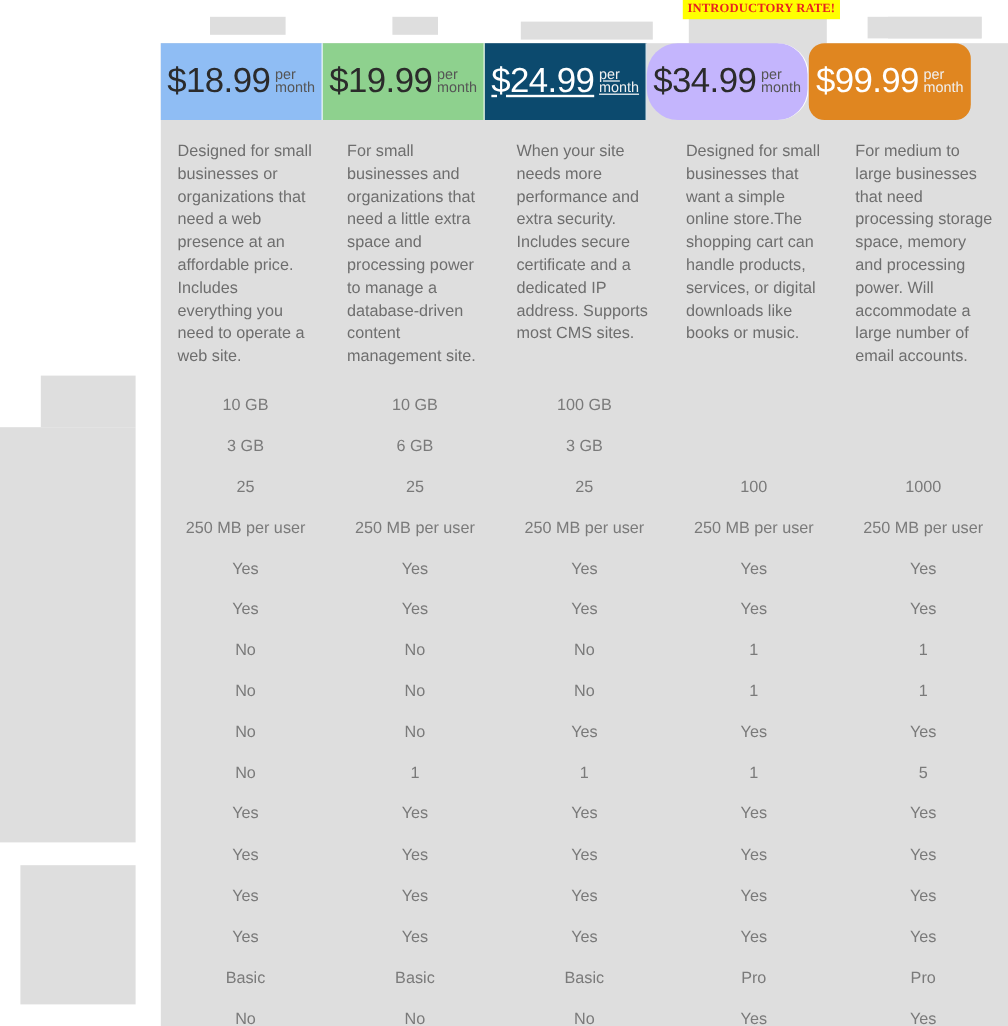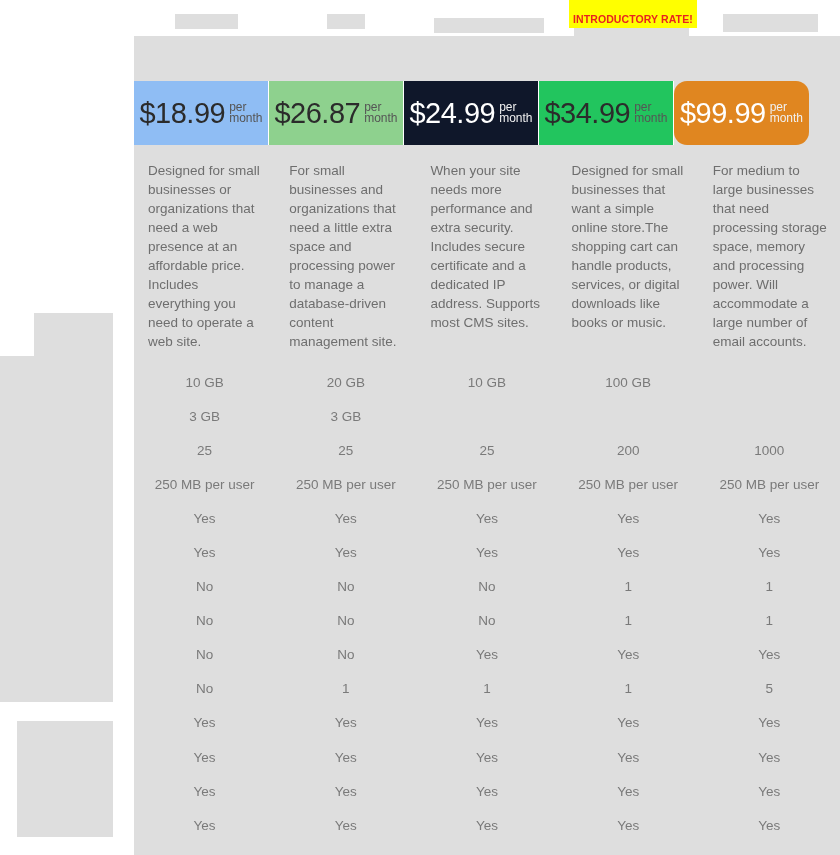--- a/index.html
+++ b/index.html
@@ -25,23 +25,23 @@
   #intro-badge {
     position: absolute;
     left: 569px;
     top: 0px;
     background: #ffff00;
     color: #e8231f;
     font-size: 10.5px;
     font-weight: bold;
     letter-spacing: 0.1px;
     line-height: 13px;
-    padding: 13px 4px 2px 4px;
+    padding: 1px 4px 2px 4px;
     white-space: nowrap;
-    font-family: Liberation Sans, sans-serif;
+    font-family: Liberation Serif, serif;
   }
 
   
   #left-block-a { left: 34px;  top: 313px; width: 79px;  height: 43px; }
   #left-block-b { left: 0px;   top: 356px; width: 113px; height: 346px; }
   #left-block-c { left: 17px;  top: 721px; width: 96px;  height: 116px; }
 
   
   #pricing-table {
     position: absolute;
@@ -57,21 +57,20 @@
   }
   .price-cell {
     width: 135px;
     box-sizing: border-box;
     height: 64px;
     display: flex;
     align-items: center;
     justify-content: center;
     gap: 4px;
     border-right: 1px solid #ffffff;
-    margin-top: 45px;
   }
   .price-cell:last-child { border-right: none; }
 
   .price-amount {
     font-size: 29px;
     font-weight: 300;
     letter-spacing: -0.5px;
     font-family: "Liberation Sans", sans-serif;
   }
   .price-period {
@@ -141,34 +140,34 @@
 <div id="pricing-table">
   <div class="price-header-row" id="price-header-row">
       <div class="price-cell col-0 txt-dark" style="background: rgb(143, 189, 244);">
         <div class="price-amount">$18.99</div>
         <div class="price-period">
           <span>per</span>
           <span>month</span>
         </div>
       </div>
       <div class="price-cell col-1 txt-dark" style="background: rgb(142, 209, 142);">
-        <div class="price-amount">$26.87</div>
-        <div class="price-period">
-          <span>per</span>
-          <span>month</span>
-        </div>
-      </div>
-      <div class="price-cell col-2 txt-light" style="background: #0f172a;">
+        <div class="price-amount">$19.99</div>
+        <div class="price-period">
+          <span>per</span>
+          <span>month</span>
+        </div>
+      </div>
+      <div class="price-cell col-2 txt-light" style="background: #0c4a6e; text-decoration: underline;">
         <div class="price-amount">$24.99</div>
         <div class="price-period">
           <span>per</span>
           <span>month</span>
         </div>
       </div>
-      <div class="price-cell col-3 txt-dark" style="background: #22c55e;">
+      <div class="price-cell col-3 txt-dark" style="background: #c4b5fd; border-radius: 26px;">
         <div class="price-amount">$34.99</div>
         <div class="price-period">
           <span>per</span>
           <span>month</span>
         </div>
       </div>
       <div class="price-cell col-4 txt-light" style="background: rgb(224, 134, 32); border-radius: 13px;">
         <div class="price-amount">$99.99</div>
         <div class="price-period">
           <span>per</span>
@@ -179,33 +178,33 @@
   <div class="desc-row" id="desc-row">
       <div class="desc-cell">Designed for small businesses or organizations that need a web presence at an affordable price. Includes everything you need to operate a web site.</div>
       <div class="desc-cell">For small businesses and organizations that need a little extra space and processing power to manage a database-driven content management site.</div>
       <div class="desc-cell">When your site needs more performance and extra security. Includes secure certificate and a dedicated IP address. Supports most CMS sites.</div>
       <div class="desc-cell">Designed for small businesses that want a simple online store.The shopping cart can handle products, services, or digital downloads like books or music.</div>
       <div class="desc-cell">For medium to large businesses that need processing storage space, memory and processing power. Will accommodate a large number of email accounts.</div>
     </div>
   <div id="feature-rows">
       <div class="data-row">
         <div class="data-cell">10 GB</div>
-        <div class="data-cell">20 GB</div>
         <div class="data-cell">10 GB</div>
         <div class="data-cell">100 GB</div>
       </div>
       <div class="data-row">
         <div class="data-cell">3 GB</div>
+        <div class="data-cell">6 GB</div>
         <div class="data-cell">3 GB</div>
       </div>
       <div class="data-row">
         <div class="data-cell">25</div>
         <div class="data-cell">25</div>
         <div class="data-cell">25</div>
-        <div class="data-cell">200</div>
+        <div class="data-cell">100</div>
         <div class="data-cell">1000</div>
       </div>
       <div class="data-row">
         <div class="data-cell">250 MB per user</div>
         <div class="data-cell">250 MB per user</div>
         <div class="data-cell">250 MB per user</div>
         <div class="data-cell">250 MB per user</div>
         <div class="data-cell">250 MB per user</div>
       </div>
       <div class="data-row">

